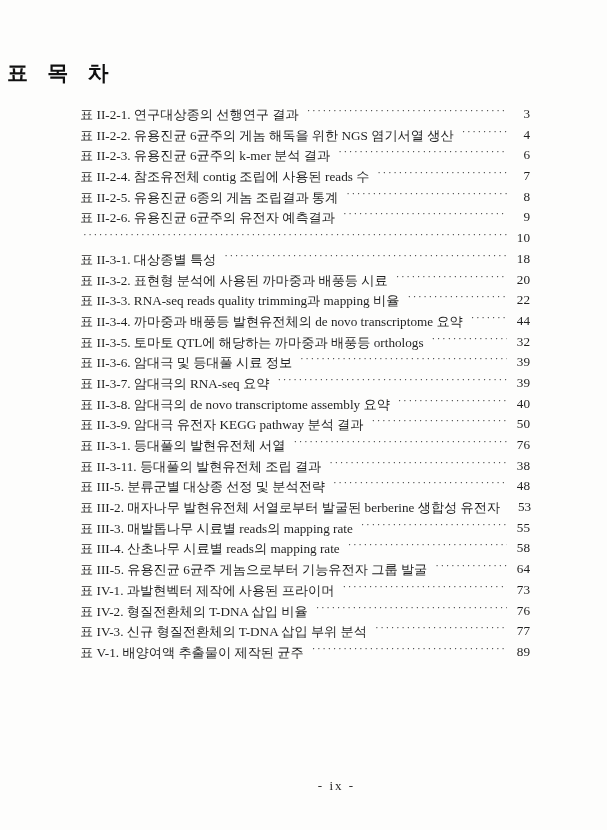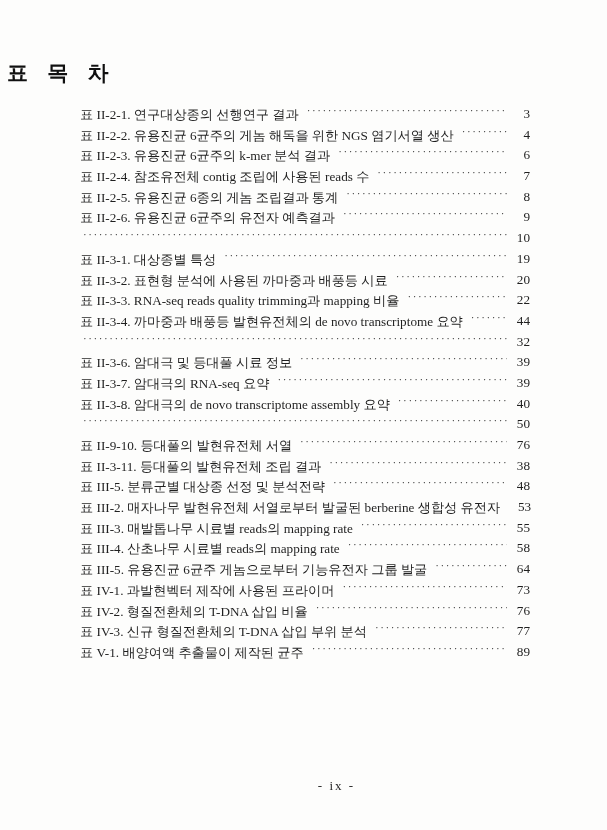--- a/index.html
+++ b/index.html
@@ -117,62 +117,64 @@
         <span class="toc-dots">····································································································································</span>
         <span class="toc-page">9</span>
       </div>
       <div class="toc-entry">
         <span class="toc-dots">····································································································································</span>
         <span class="toc-page">10</span>
       </div>
       <div class="toc-entry">
         <span class="toc-label">표 II-3-1. 대상종별 특성</span>
         <span class="toc-dots">····································································································································</span>
-        <span class="toc-page">19</span>
+        <span class="toc-page">18</span>
       </div>
       <div class="toc-entry">
         <span class="toc-label">표 II-3-2. 표현형 분석에 사용된 까마중과 배풍등 시료</span>
         <span class="toc-dots">····································································································································</span>
         <span class="toc-page">20</span>
       </div>
       <div class="toc-entry">
         <span class="toc-label">표 II-3-3. RNA-seq reads quality trimming과 mapping 비율</span>
         <span class="toc-dots">····································································································································</span>
         <span class="toc-page">22</span>
       </div>
       <div class="toc-entry">
         <span class="toc-label">표 II-3-4. 까마중과 배풍등 발현유전체의 de novo transcriptome 요약</span>
         <span class="toc-dots">····································································································································</span>
         <span class="toc-page">44</span>
       </div>
       <div class="toc-entry">
+        <span class="toc-label">표 II-3-5. 토마토 QTL에 해당하는 까마중과 배풍등 orthologs</span>
         <span class="toc-dots">····································································································································</span>
         <span class="toc-page">32</span>
       </div>
       <div class="toc-entry">
         <span class="toc-label">표 II-3-6. 암대극 및 등대풀 시료 정보</span>
         <span class="toc-dots">····································································································································</span>
         <span class="toc-page">39</span>
       </div>
       <div class="toc-entry">
         <span class="toc-label">표 II-3-7. 암대극의 RNA-seq 요약</span>
         <span class="toc-dots">····································································································································</span>
         <span class="toc-page">39</span>
       </div>
       <div class="toc-entry">
         <span class="toc-label">표 II-3-8. 암대극의 de novo transcriptome assembly 요약</span>
         <span class="toc-dots">····································································································································</span>
         <span class="toc-page">40</span>
       </div>
       <div class="toc-entry">
+        <span class="toc-label">표 II-3-9. 암대극 유전자 KEGG pathway 분석 결과</span>
         <span class="toc-dots">····································································································································</span>
         <span class="toc-page">50</span>
       </div>
       <div class="toc-entry">
-        <span class="toc-label">표 II-9-10. 등대풀의 발현유전체 서열</span>
+        <span class="toc-label">표 II-3-1. 등대풀의 발현유전체 서열</span>
         <span class="toc-dots">····································································································································</span>
         <span class="toc-page">76</span>
       </div>
       <div class="toc-entry">
         <span class="toc-label">표 II-3-11. 등대풀의 발현유전체 조립 결과</span>
         <span class="toc-dots">····································································································································</span>
         <span class="toc-page">38</span>
       </div>
       <div class="toc-entry">
         <span class="toc-label">표 III-5. 분류군별 대상종 선정 및 분석전략</span>

